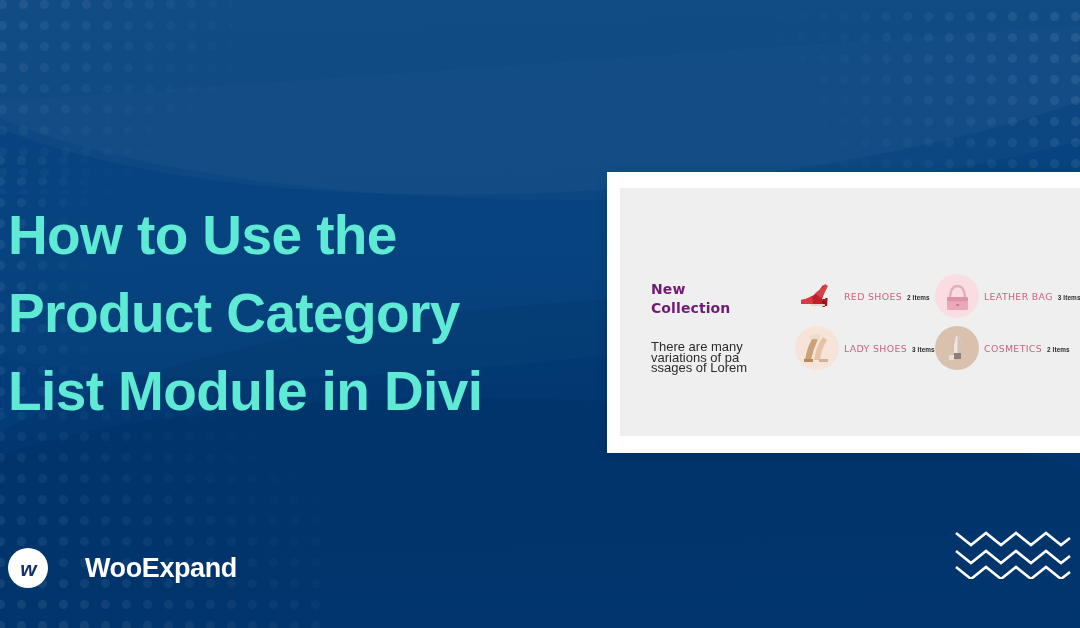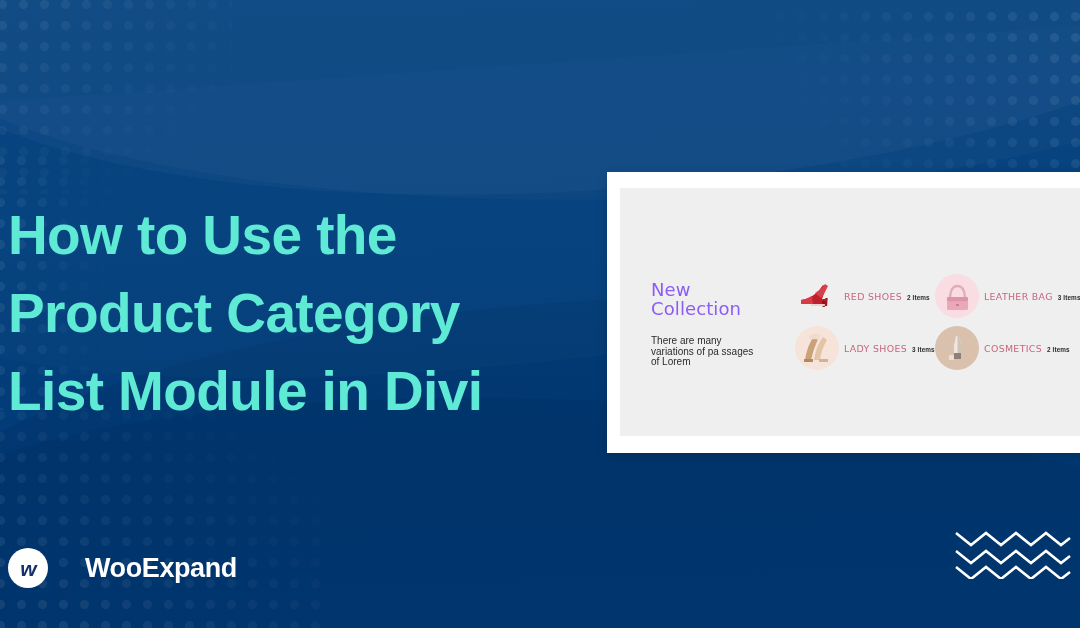--- a/index.html
+++ b/index.html
@@ -164,32 +164,32 @@
     overflow: hidden;
   }
 
   .collection-head {
     position: absolute;
     left: 31px;
     top: 92px;
     width: 135px;
   }
   .collection-title {
-    color: #8b5cf6;
-    font-size: 18px;
+    color: #701a75;
+    font-size: 14px;
     line-height: 19px;
-    font-weight: normal;
+    font-weight: bold;
     font-family: "DejaVu Sans", sans-serif;
     white-space: pre-line;
     letter-spacing: 0.1px;
   }
   .collection-sub {
-    margin-top: 18px;
+    margin-top: 24px;
     color: #2b2b2b;
-    font-size: 10px;
+    font-size: 13px;
     line-height: 10.5px;
     font-weight: normal;
     width: 112px;
   }
 
   .cat-grid {
     position: absolute;
     left: 175px;
     top: 84px;
     width: 288px;

